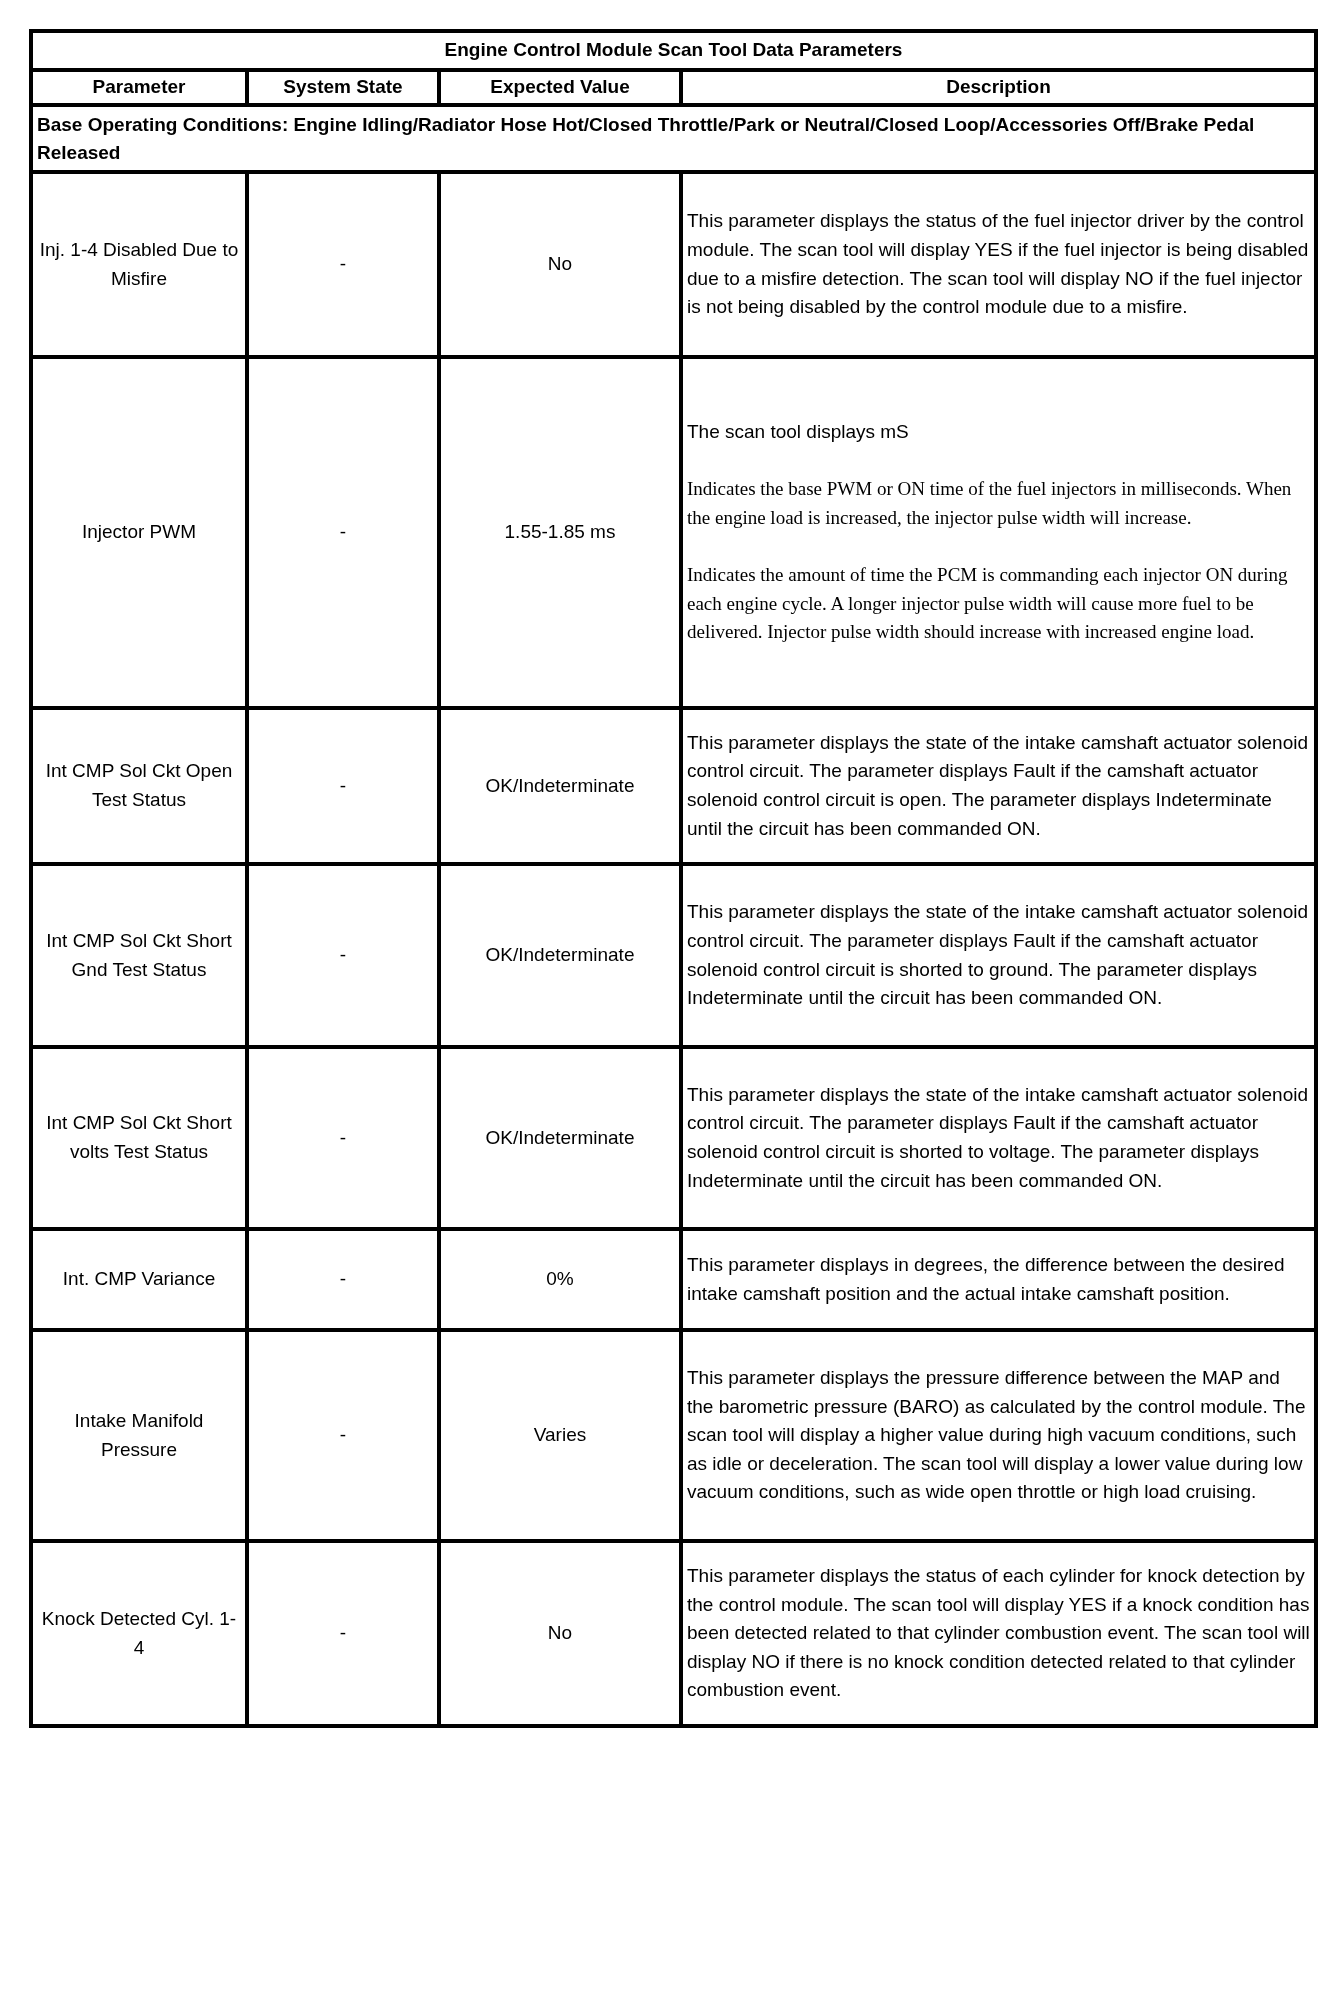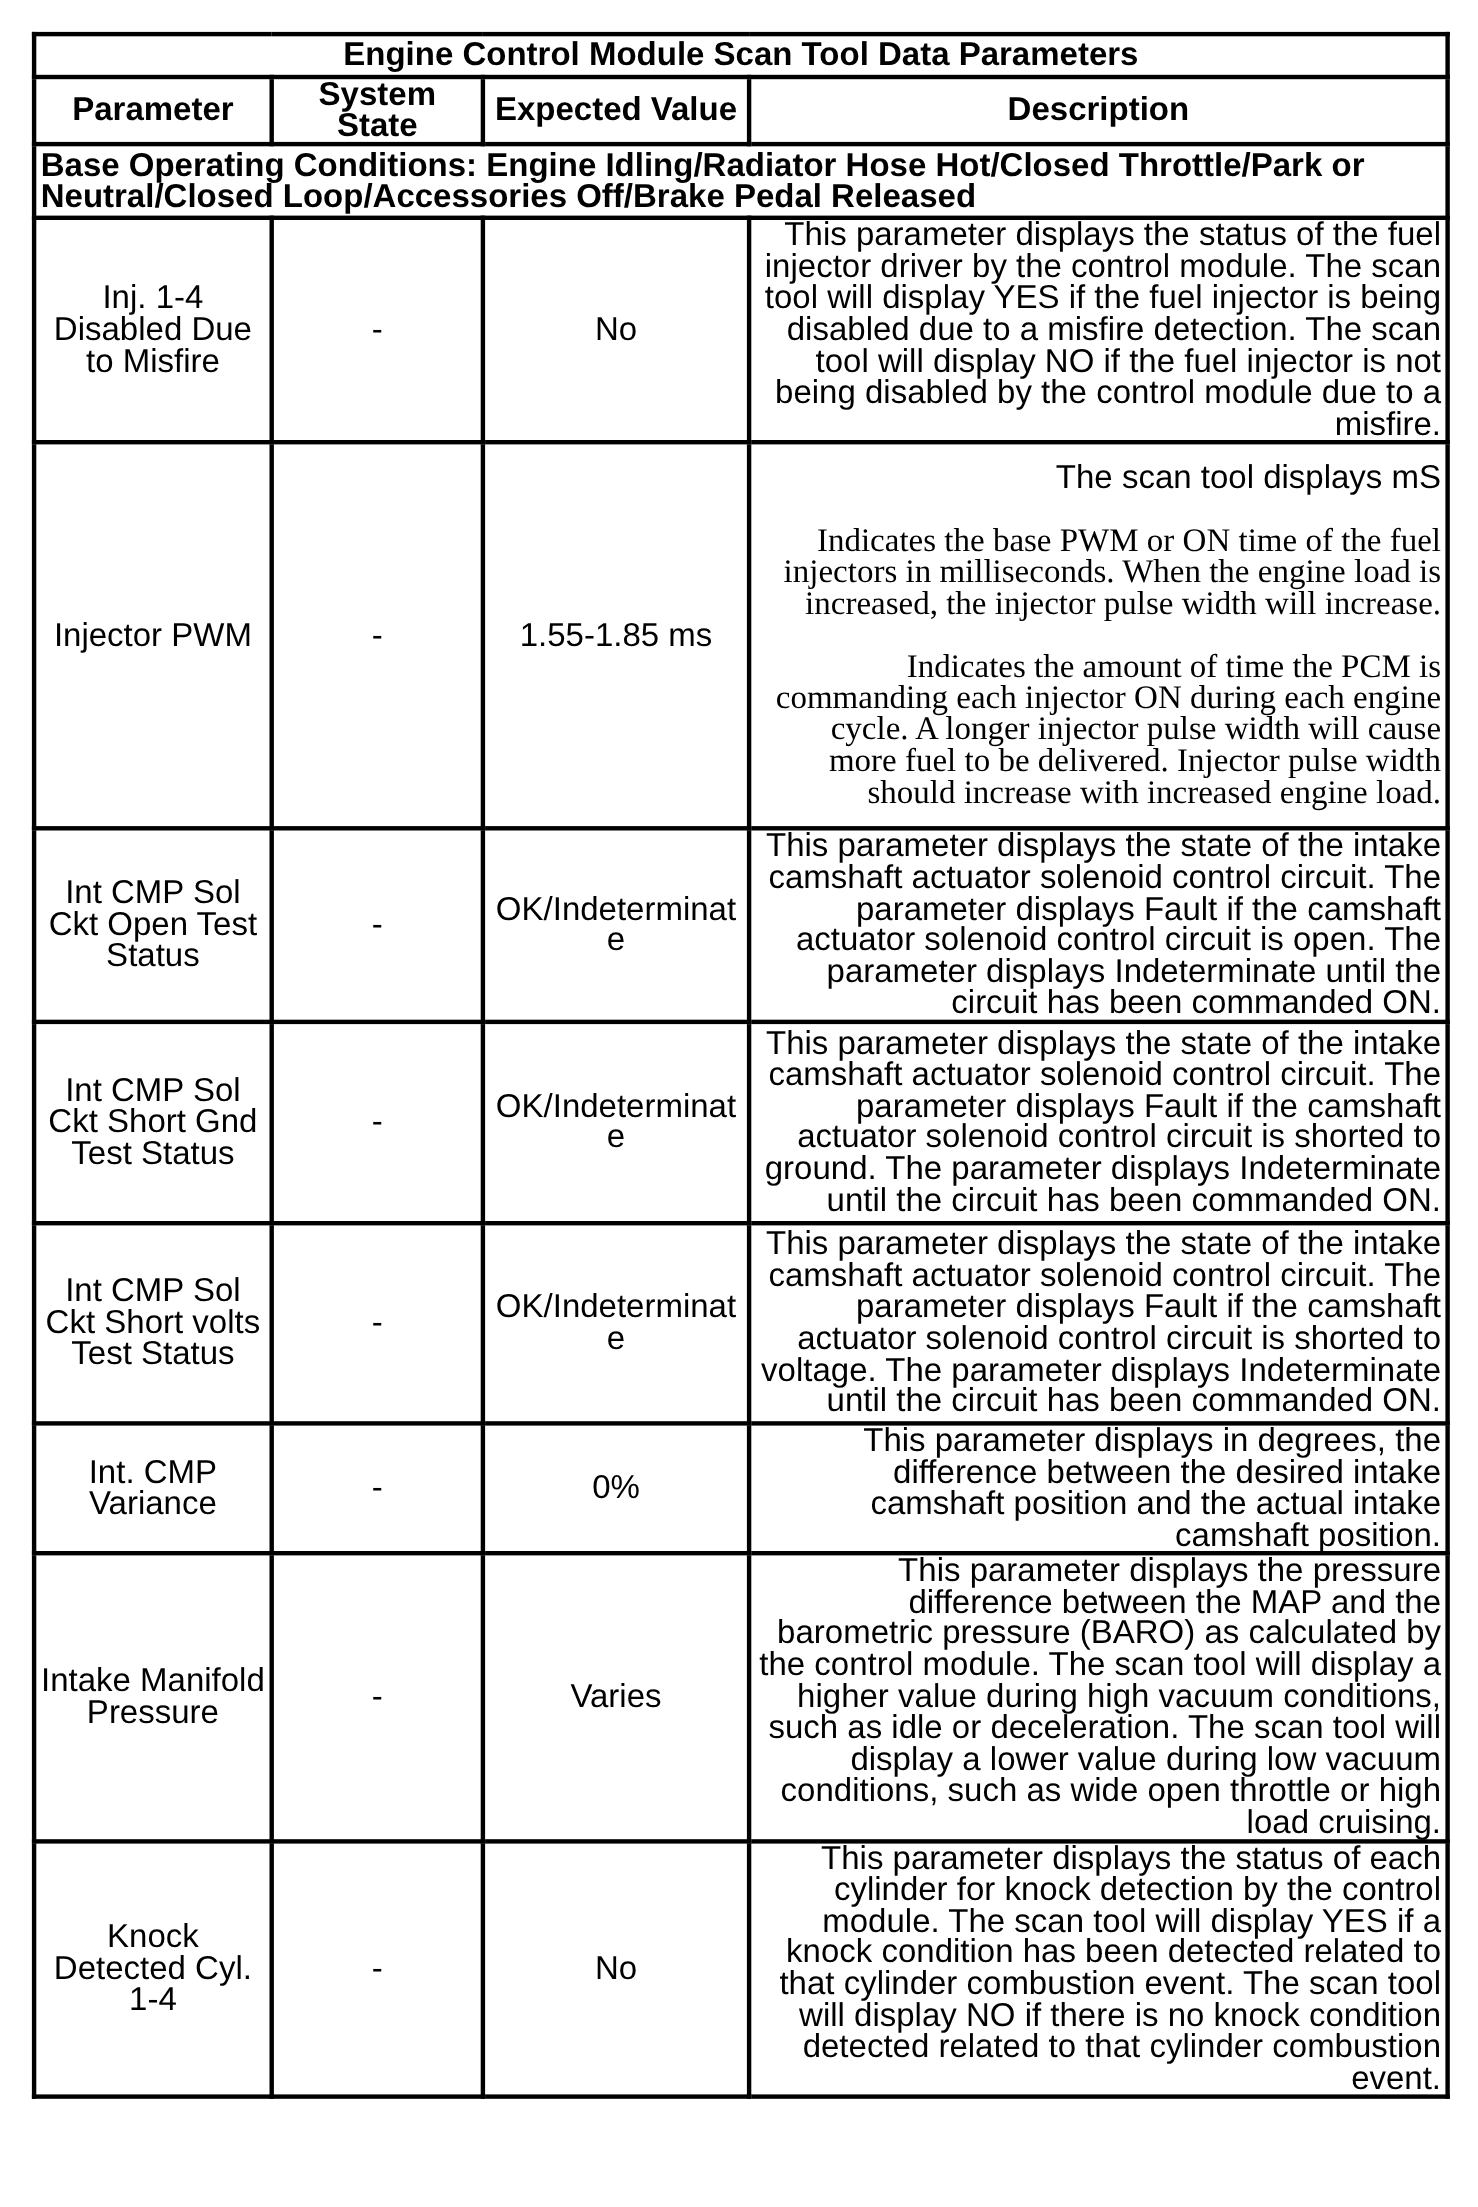--- a/index.html
+++ b/index.html
@@ -1,33 +1,33 @@
 <!DOCTYPE html>
 <html><head>
 <meta charset="utf-8">
 <style>
   html, body { margin: 0; padding: 0; background: #ffffff; }
   body { width: 1344px; height: 2006px; position: relative; overflow: hidden;
          font-family: "Liberation Sans", sans-serif; color: #000000; }
   table.doc {
     position: absolute; left: 29px; top: 29px; width: 1285px;
     border-collapse: collapse; table-layout: fixed;
-    font-size: 30px; line-height: 28.6px;
+    font-size: 19px; line-height: 28.6px;
   }
   table.doc td, table.doc th {
     border: 4px solid #000000; padding: 0 4px; vertical-align: middle;
     word-wrap: break-word;
   }
   col.c1 { width: 216px; } col.c2 { width: 192px; } col.c3 { width: 242px; } col.c4 { width: 635px; }
   .title-cell { height: 35px; text-align: center; font-weight: bold; }
   .hdr th { height: 31px; text-align: center; font-weight: bold; }
   .cond { height: 63px; font-weight: bold; text-align: left; line-height: 28px; }
   td.param { text-align: center; }
   td.center { text-align: center; }
-  td.desc { text-align: right; vertical-align: top; padding-top: 1px; }
+  td.desc { text-align: left; vertical-align: top; padding-top: 1px; }
   .desc p { margin: 0; }
   .desc p + p { margin-top: 28.6px; font-family: Liberation Serif, serif; }
 </style>
 </head>
 <body>
 
 <table class="doc">
   <colgroup>
       <col class="c1">
       <col class="c2">

